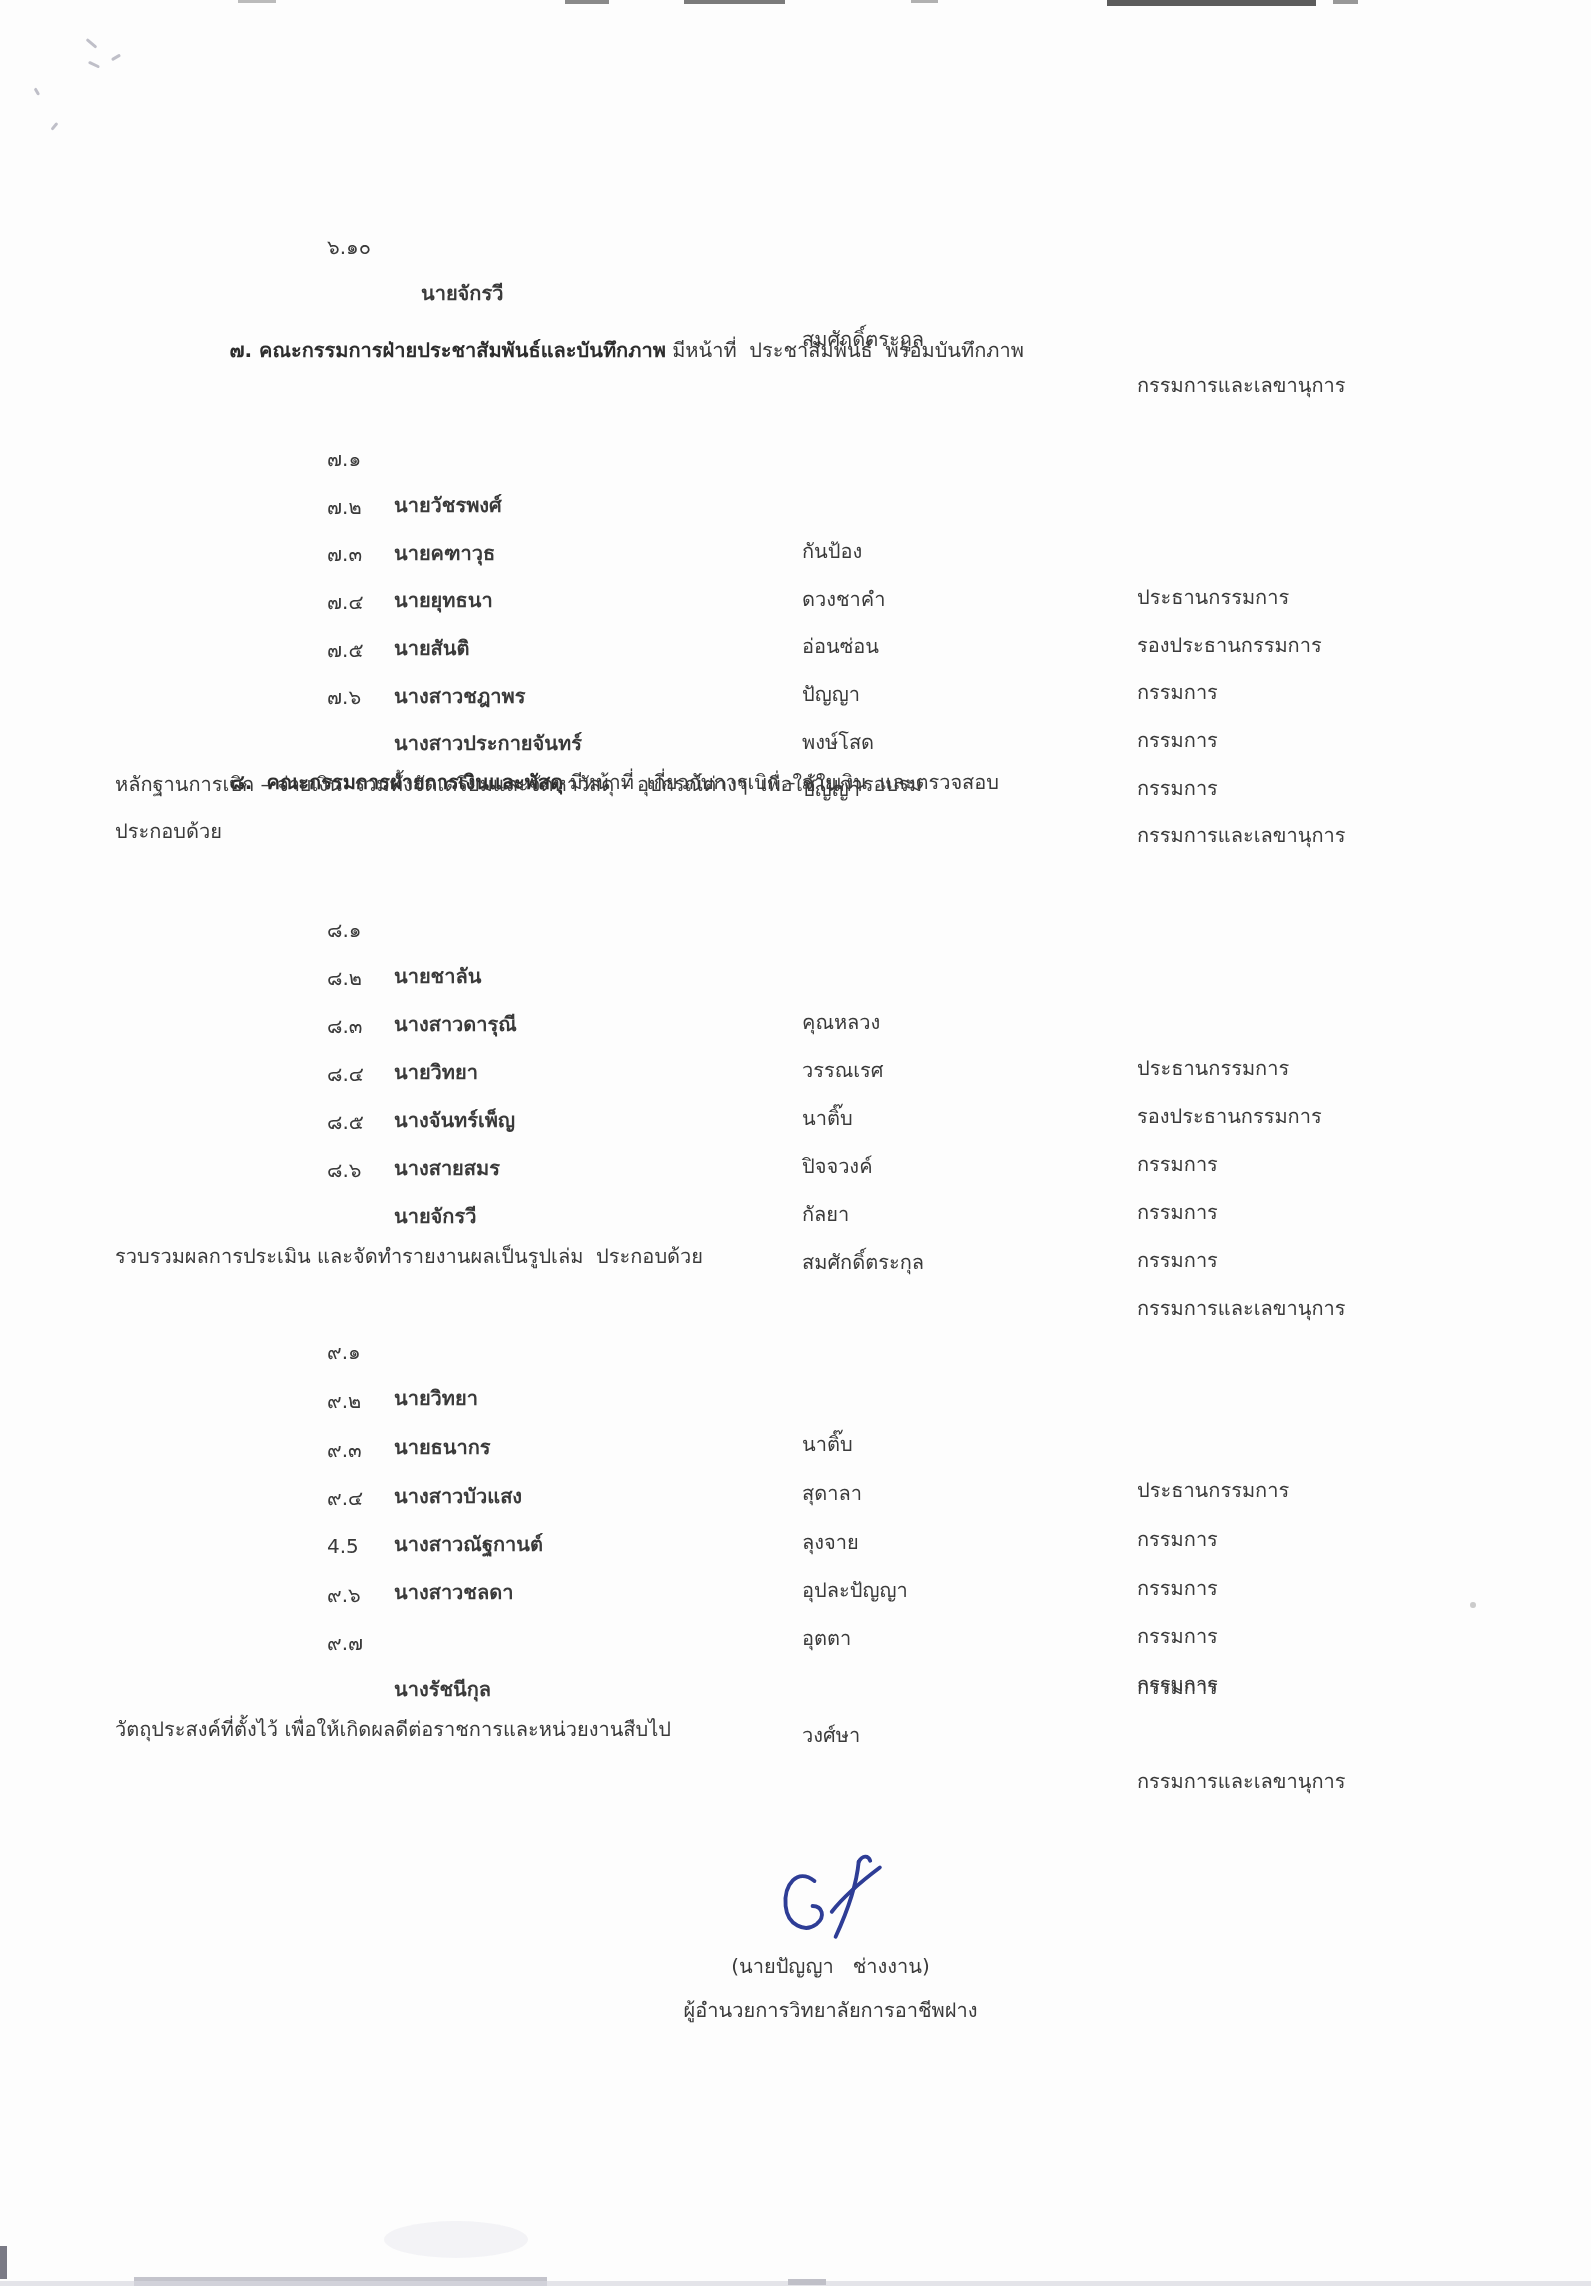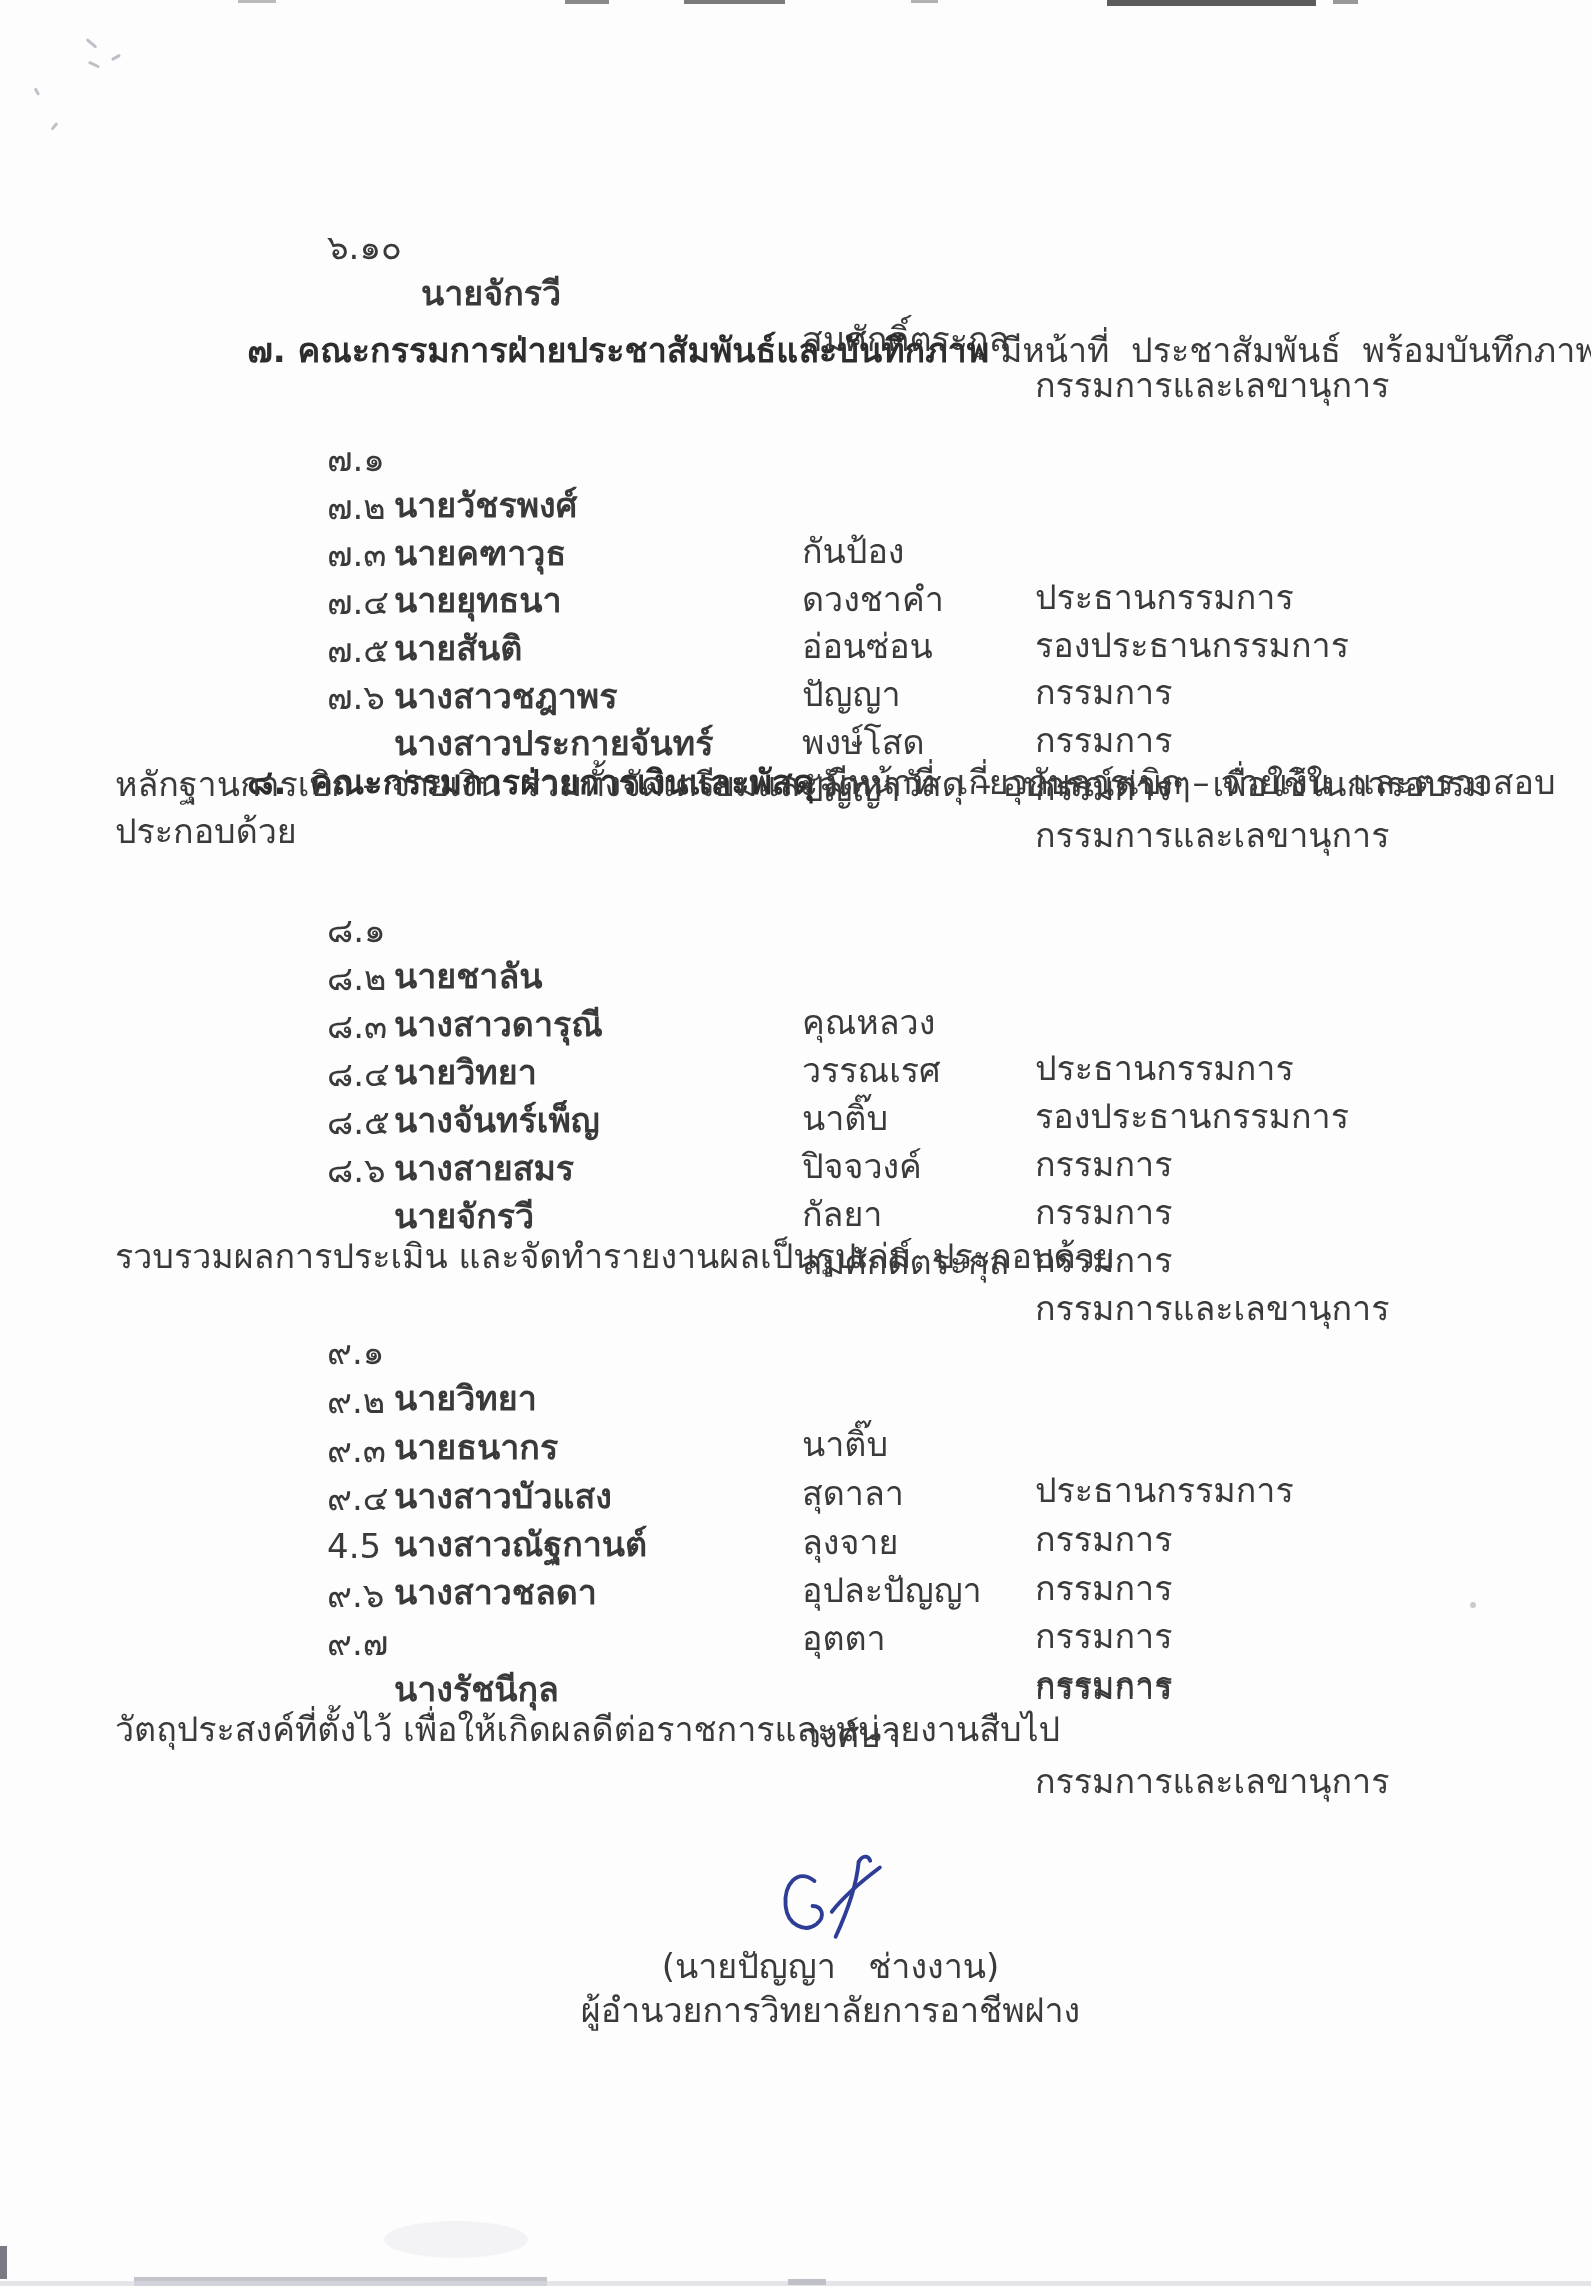--- a/index.html
+++ b/index.html
@@ -9,38 +9,38 @@
     --paper:#fdfdfd;
   }
   html,body{margin:0;padding:0;}
   body{background:#e9e9e9;}
   .page{
     position:relative;
     width:1592px;height:2286px;
     background:var(--paper);
     overflow:hidden;
     font-family:"DejaVu Sans",sans-serif;
-    font-size:34px;
+    font-size:20px;
     color:var(--ink);
   }
   .line{
     position:absolute;
     white-space:pre;
     line-height:46px;
   }
   .line b{color:var(--heading-ink);font-weight:700;}
   .row{
     position:absolute;left:0;width:1592px;height:48px;
     white-space:pre;line-height:46px;
   }
   .row .no{position:absolute;left:327px;}
   .row .nm{position:absolute;left:394px;font-weight:bold;}
   .row.leading .nm{left:421px;}
   .row .sn{position:absolute;left:802px;}
-  .row .rl{position:absolute;left:1035px;text-align:right;}
+  .row .rl{position:absolute;left:1137px;text-align:right;}
   .center-line{
     position:absolute;left:0;width:1592px;
     text-align:center;white-space:pre;line-height:46px;
     padding-left:69px;box-sizing:border-box;
   }
   .sig{
     position:absolute;left:776px;top:1852px;width:125px;height:106px;
   }
   .sig path{stroke:var(--signature);fill:none;stroke-width:4;stroke-linecap:round;}
   

